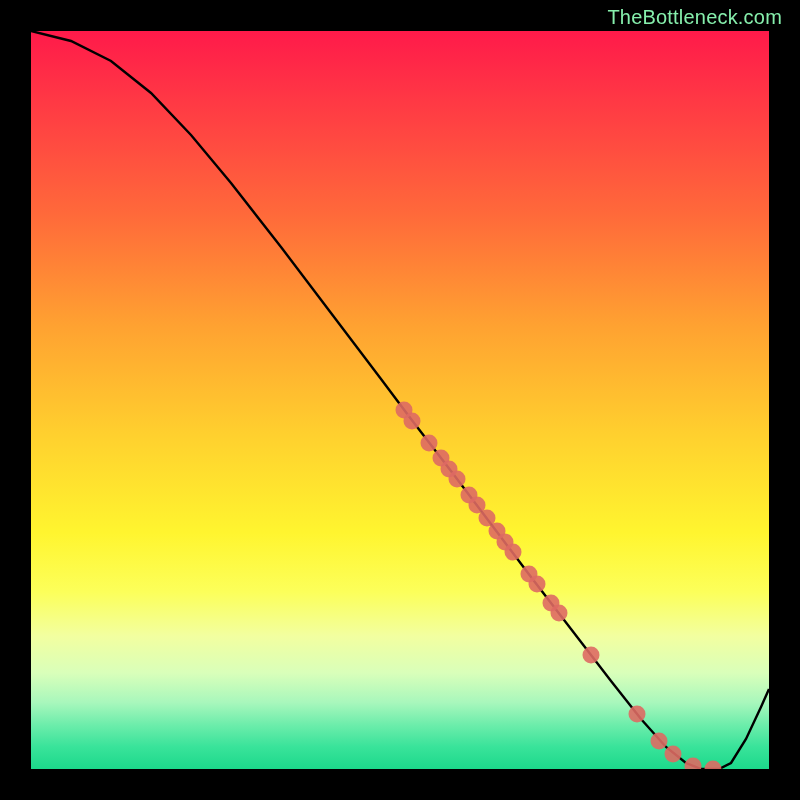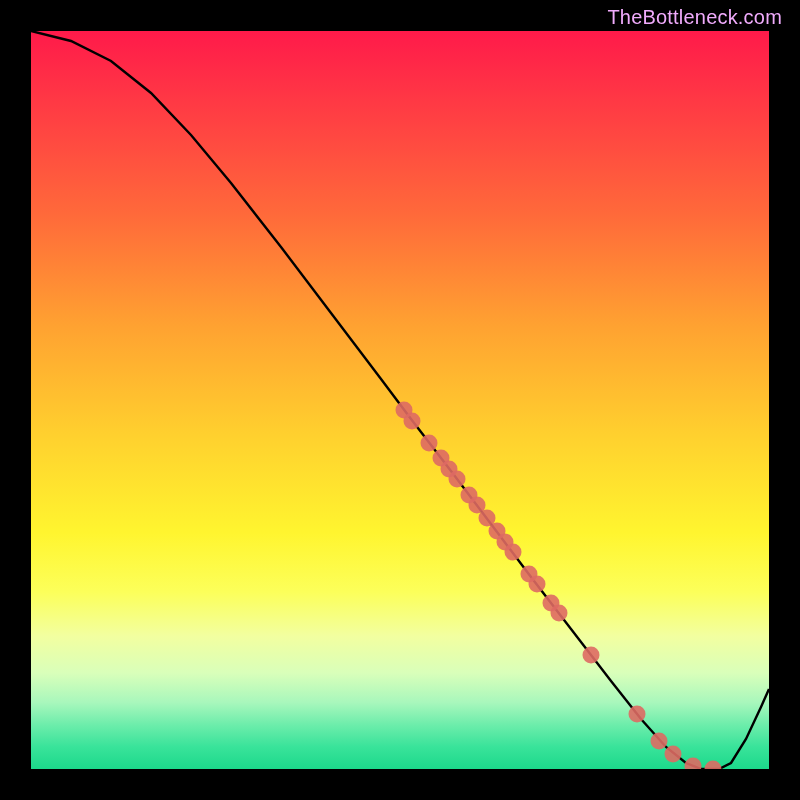--- a/index.html
+++ b/index.html
@@ -35,21 +35,21 @@
       #a8f7bc 91%,
       #6dedab 94%,
       #39e39a 97%,
       #1cd98b 100%
     );
   }
   .watermark {
     position: absolute;
     top: 6px;
     right: 18px;
-    color: #f0abfc;
+    color: #86efac;
     font-size: 20px;
     letter-spacing: 0.2px;
     font-weight: 500;
   }
   svg.curve {
     position: absolute;
     inset: 0;
   }
 </style>
 </head>

